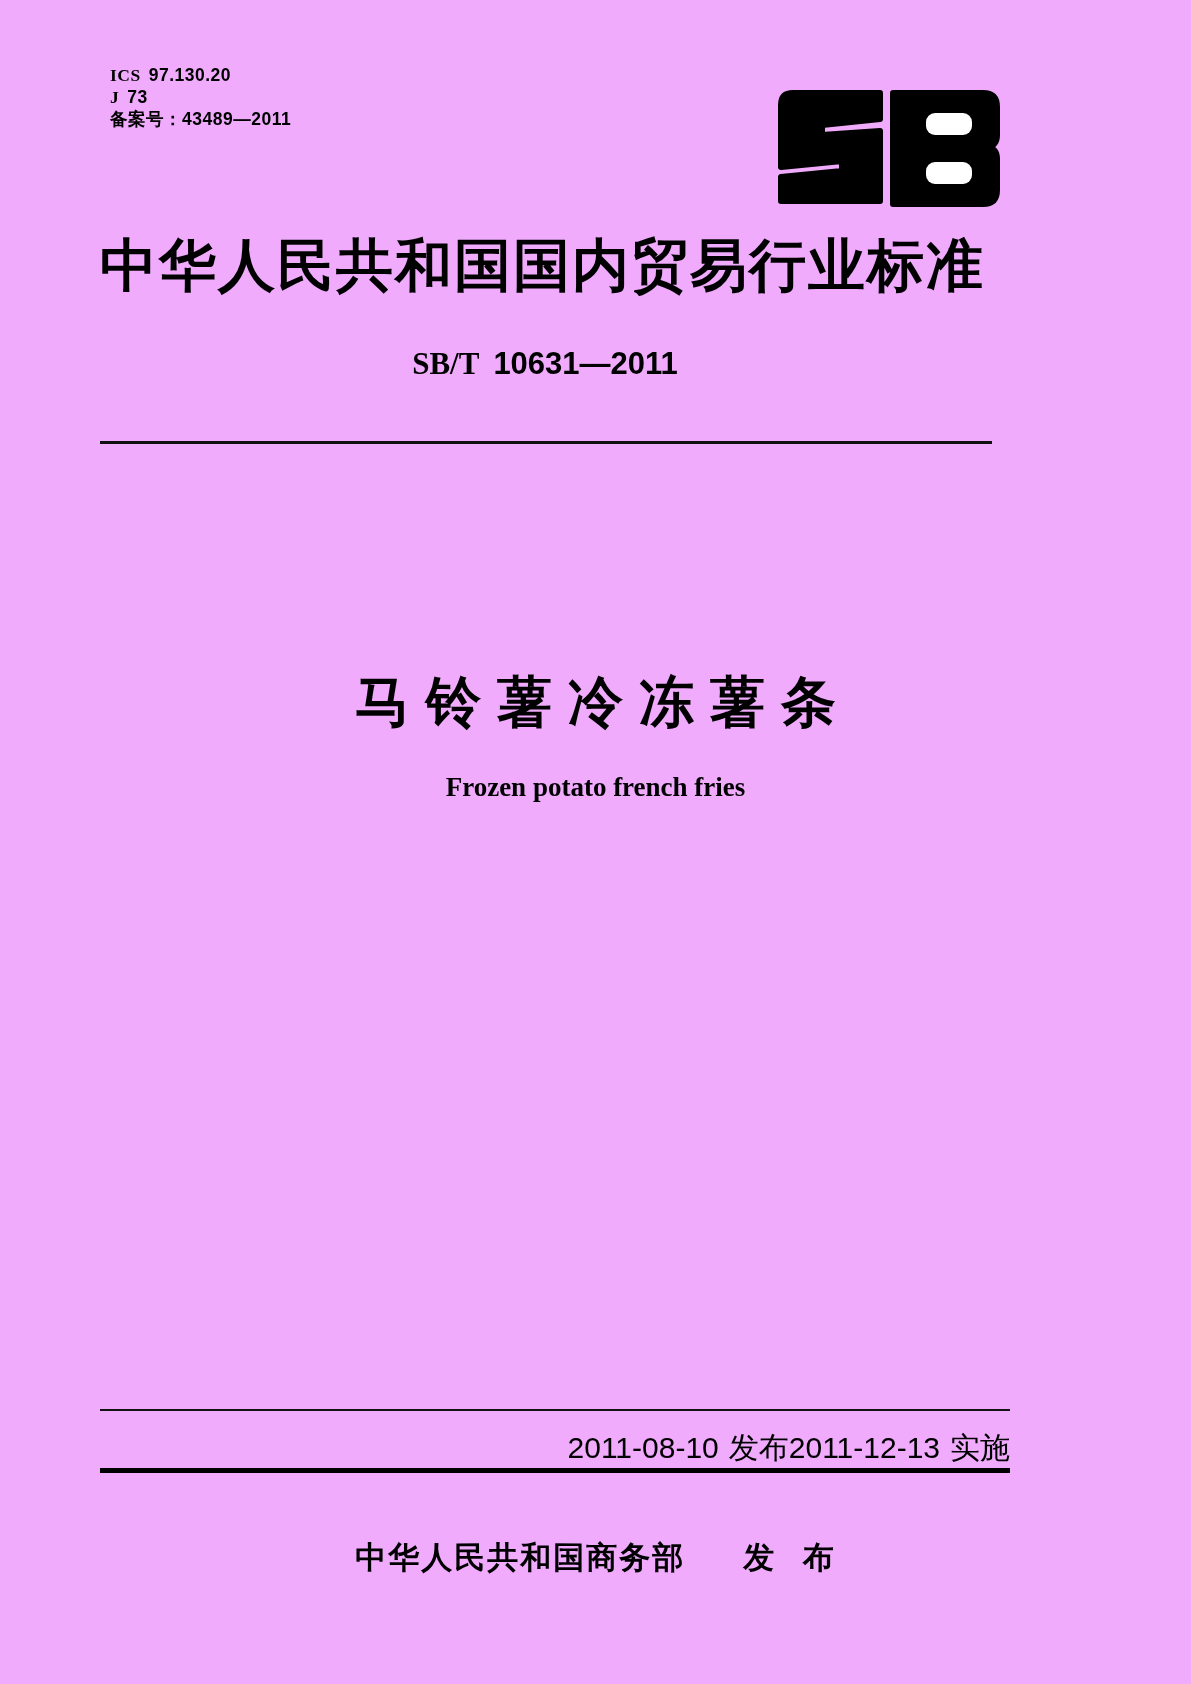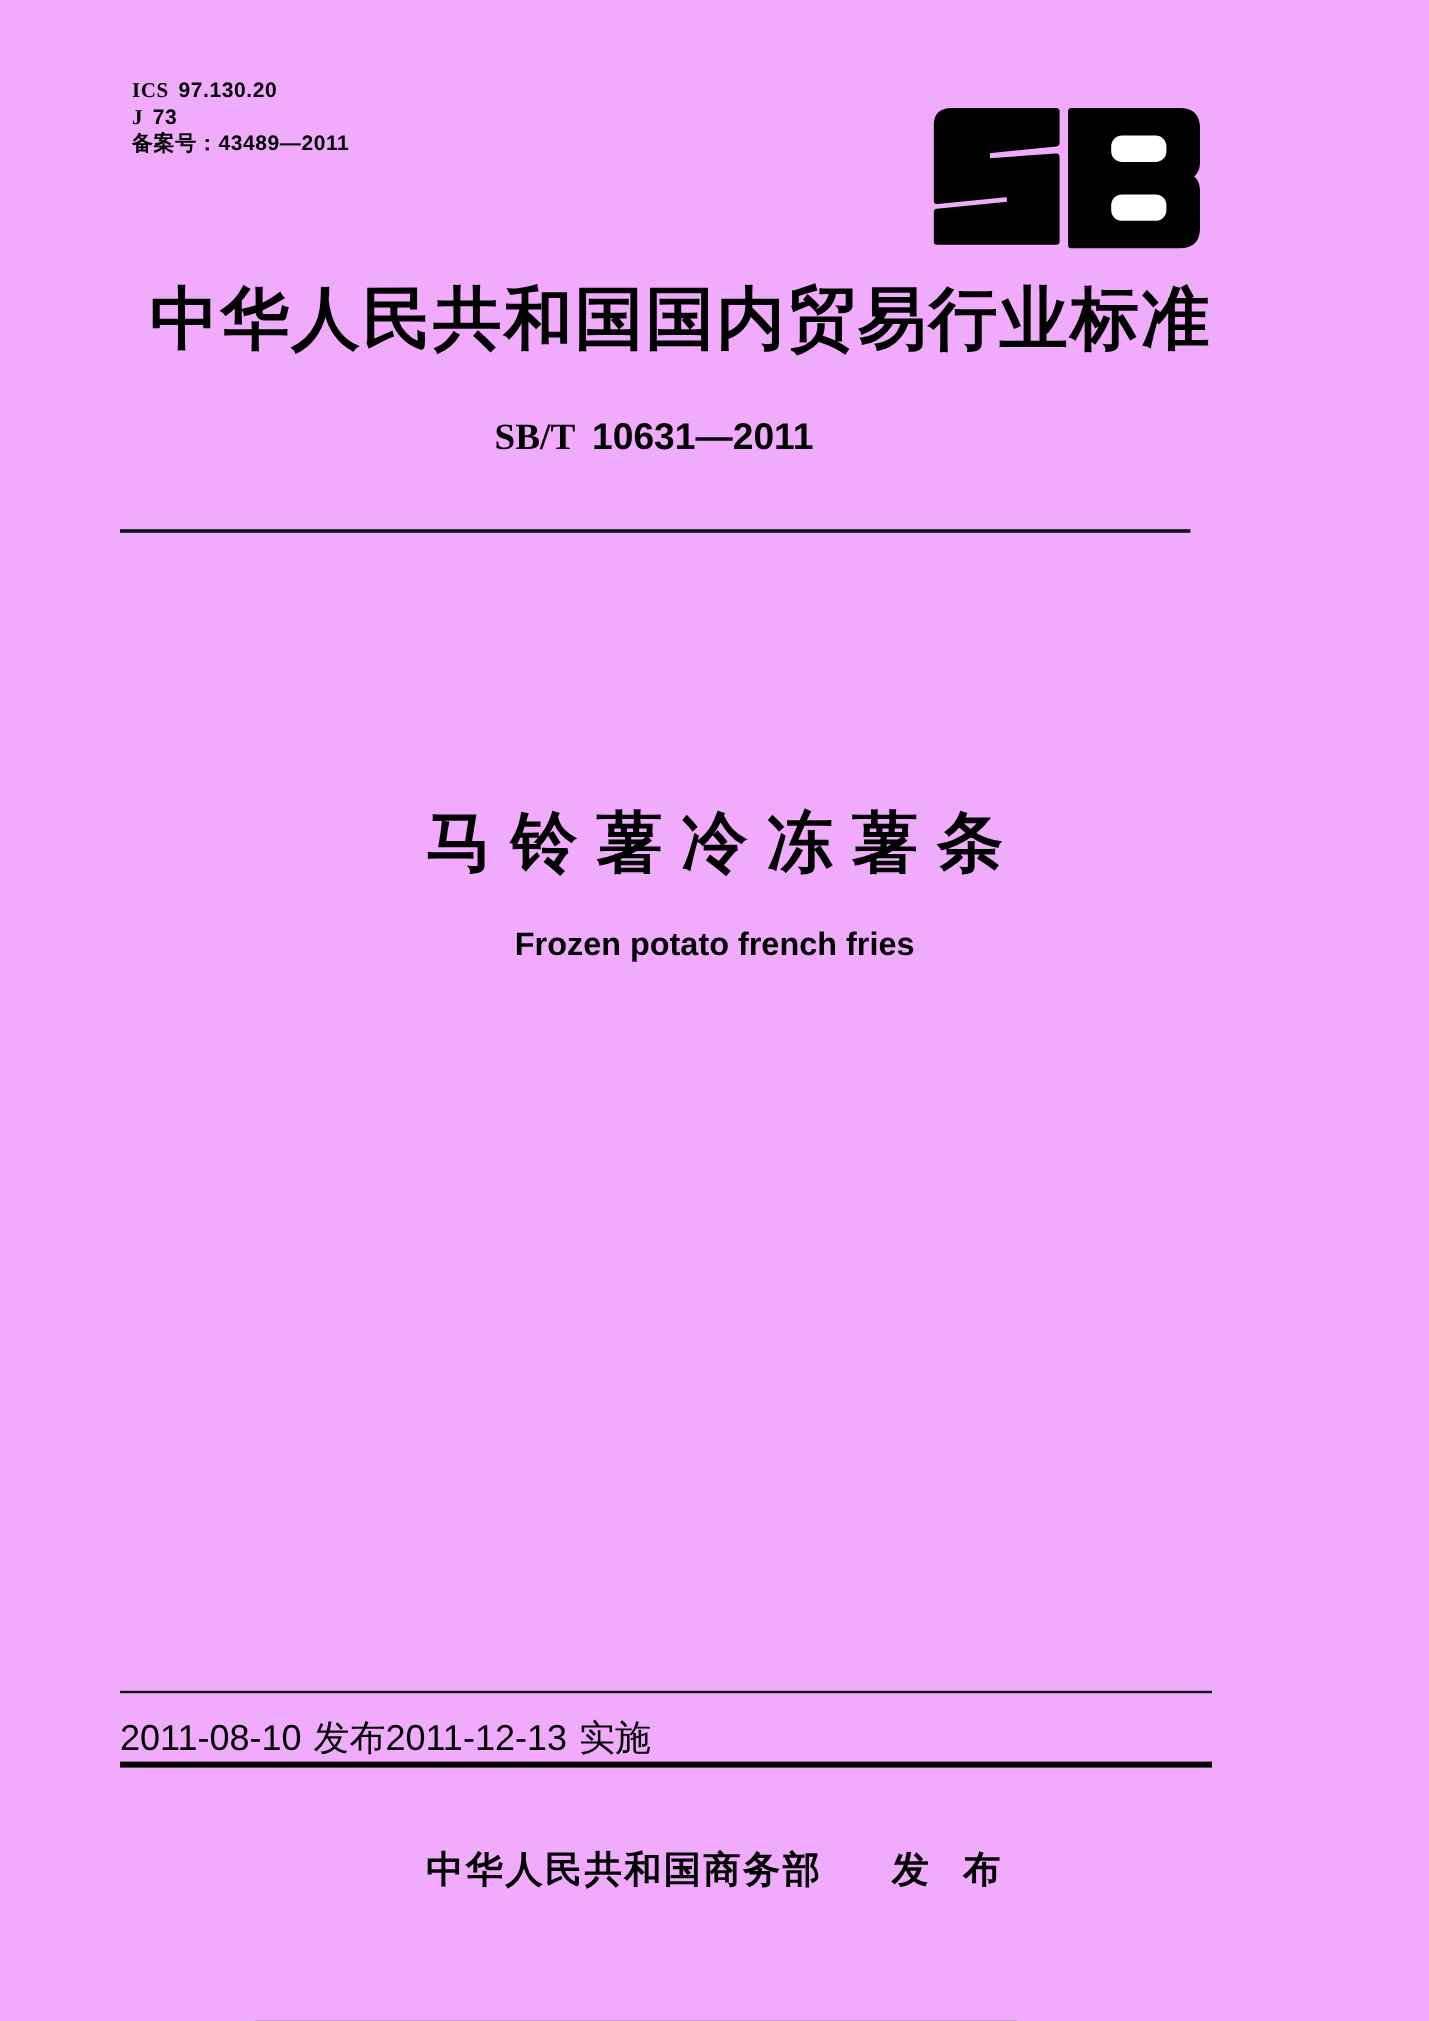--- a/index.html
+++ b/index.html
@@ -17,21 +17,21 @@
     font-size:17.5px;font-weight:bold;line-height:22px;
     letter-spacing:0.5px;
   }
   .meta-line{white-space:nowrap;}
   .meta-label{font-family:"Liberation Serif", serif;font-weight:bold;margin-right:8px;}
   .logo{
     position:absolute;left:778px;top:90px;width:222px;height:117px;
   }
   .org-title{
     position:absolute;left:100px;top:228px;width:910px;
-    text-align:right;
+    text-align:left;
     font-size:57px;font-weight:bold;letter-spacing:2px;
     white-space:nowrap;
   }
   .std-number{
     position:absolute;left:100px;top:346px;width:890px;
     text-align:center;font-size:31px;font-weight:bold;
     white-space:nowrap;
   }
   .std-number .prefix{font-family:"Liberation Serif", serif;margin-right:14px;}
   .rule-top{
@@ -41,30 +41,30 @@
   .doc-title{
     position:absolute;left:0;top:666px;width:1191px;
     text-align:center;
     font-size:55px;font-weight:bold;
     letter-spacing:16px;padding-left:16px;box-sizing:border-box;
     white-space:nowrap;
   }
   .doc-subtitle{
     position:absolute;left:0;top:772px;width:1191px;
     text-align:center;
-    font-family:Liberation Sans, sans-serif;
+    font-family:Liberation Serif, serif;
     font-size:27px;font-weight:bold;
   }
   .date-rule-thin{
     position:absolute;left:100px;top:1409px;width:910px;height:2px;
     background:#111;
   }
   .date-row{
     position:absolute;left:100px;top:1428px;width:910px;
-    display:flex;justify-content:flex-start;align-items:baseline;
+    display:flex;justify-content:flex-end;align-items:baseline;
     font-size:30px;
   }
   .date-item{white-space:nowrap;}
   .date-item .d-label{margin-left:10px;}
   .date-rule-thick{
     position:absolute;left:100px;top:1468px;width:910px;height:5px;
     background:#000;
   }
   .publisher-row{
     position:absolute;left:0;top:1537px;width:1191px;

